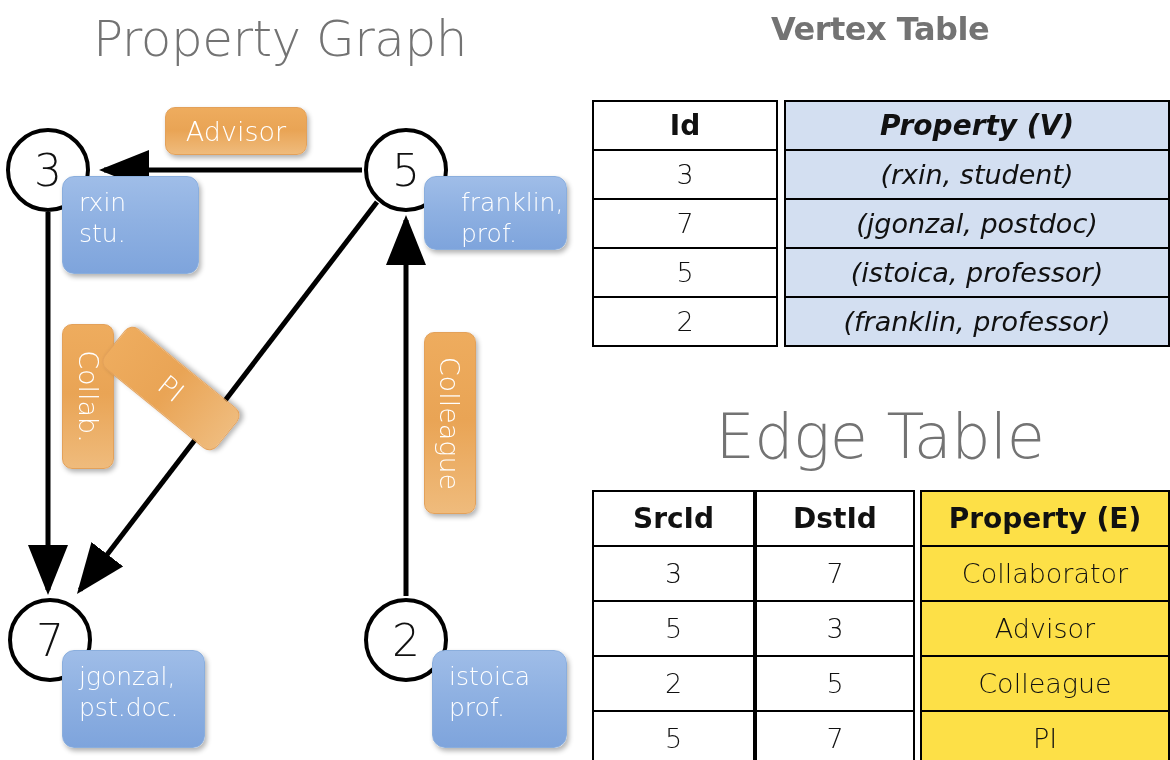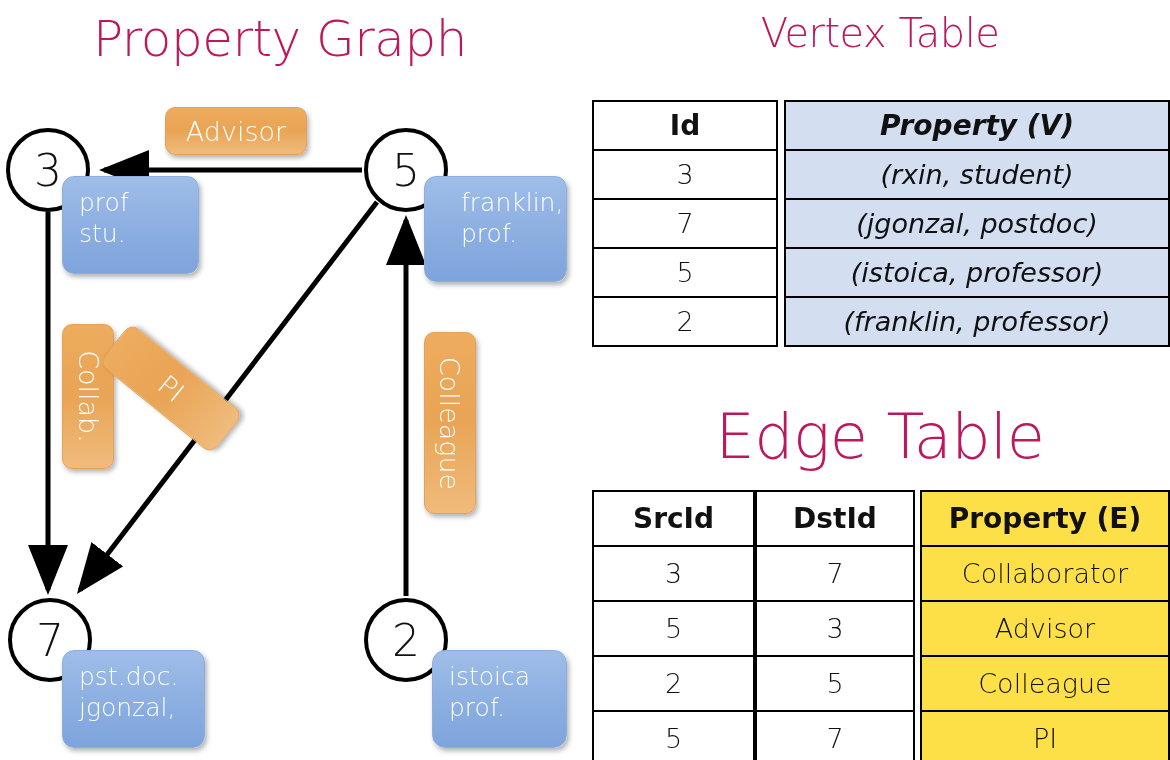--- a/index.html
+++ b/index.html
@@ -11,26 +11,26 @@
     position: relative;
     font-family: "Liberation Sans", sans-serif;
     overflow: hidden;
   }
 
   
   .title {
     position: absolute;
     font-family: "DejaVu Sans", sans-serif;
     font-weight: 300;
-    color: #be185d;
+    color: #737373;
     white-space: nowrap;
     letter-spacing: -0.5px;
   }
   #title-property-graph { left: 0; top: 10px; width: 560px; text-align: center; font-size: 50px; }
-  #title-vertex-table   { left: 600px; top: 10px; width: 560px; text-align: center; font-size: 40px; }
+  #title-vertex-table   { left: 600px; top: 10px; width: 560px; text-align: center; font-size: 32px; font-weight: bold; }
   #title-edge-table     { left: 600px; top: 400px; width: 560px; text-align: center; font-size: 62px; }
 
   
   #graph-canvas {
     position: absolute;
     left: 0; top: 90px;
     width: 580px; height: 670px;
   }
   #graph-edges { position: absolute; left: 0; top: 0; width: 580px; height: 670px; }
 
@@ -63,21 +63,21 @@
     box-shadow: 2px 3px 5px rgba(0,0,0,0.30);
     color: #ffffff;
     font-family: "DejaVu Sans", sans-serif;
     font-weight: 300;
     font-size: 25px;
     line-height: 1.25;
     padding: 10px 0 0 16px;
     z-index: 5;
   }
   #prop-rxin     { left: 62px;  top: 86px;  width: 137px; height: 98px; }
-  #prop-franklin { left: 424px; top: 86px;  width: 143px; height: 106px; padding-left: 36px; }
+  #prop-franklin { left: 424px; top: 86px;  width: 143px; height: 74px; padding-left: 36px; }
   #prop-jgonzal  { left: 62px;  top: 560px; width: 143px; height: 98px; }
   #prop-istoica  { left: 432px; top: 560px; width: 135px; height: 98px; border-radius: 13px; }
 
   
   .edge-label {
     position: absolute;
     box-sizing: border-box;
     border-radius: 10px;
     background: linear-gradient(to bottom, #eeac5e 0%, #e9a455 48%, #efbb7c 100%);
     border: 1px solid #e3a15a;
@@ -179,30 +179,30 @@
     <span>5</span>
   </div>
   <div class="vertex" id="vertex-7">
     <span>7</span>
   </div>
   <div class="vertex" id="vertex-2">
     <span>2</span>
   </div>
 
   <div class="prop-box" id="prop-rxin">
-    <div>prof</div>
+    <div>rxin</div>
     <div>stu.</div>
   </div>
   <div class="prop-box" id="prop-franklin">
     <div>franklin,</div>
     <div>prof.</div>
   </div>
   <div class="prop-box" id="prop-jgonzal">
+    <div>jgonzal,</div>
     <div>pst.doc.</div>
-    <div>jgonzal,</div>
   </div>
   <div class="prop-box" id="prop-istoica">
     <div>istoica</div>
     <div>prof.</div>
   </div>
 
   <div class="edge-label" id="edge-label-advisor">
     <span class="rot-none">Advisor</span>
   </div>
   <div class="edge-label" id="edge-label-collab">

